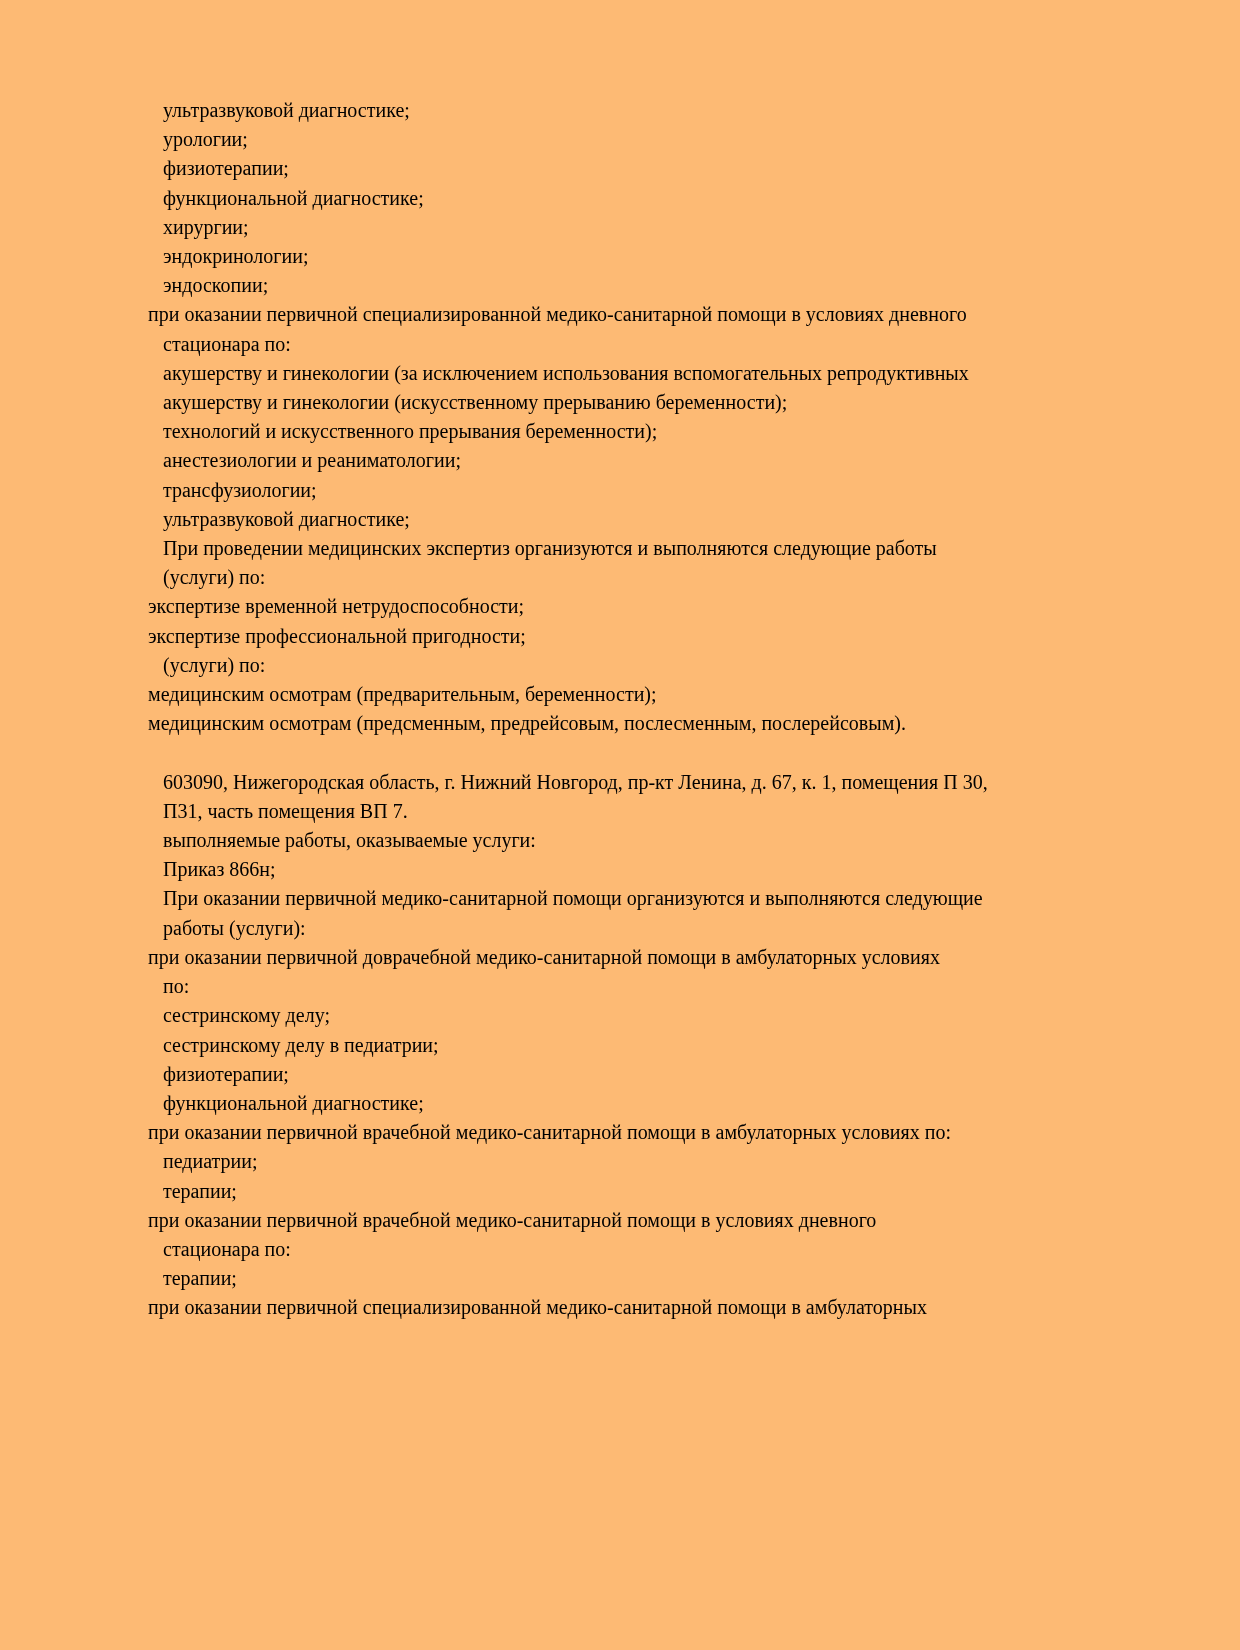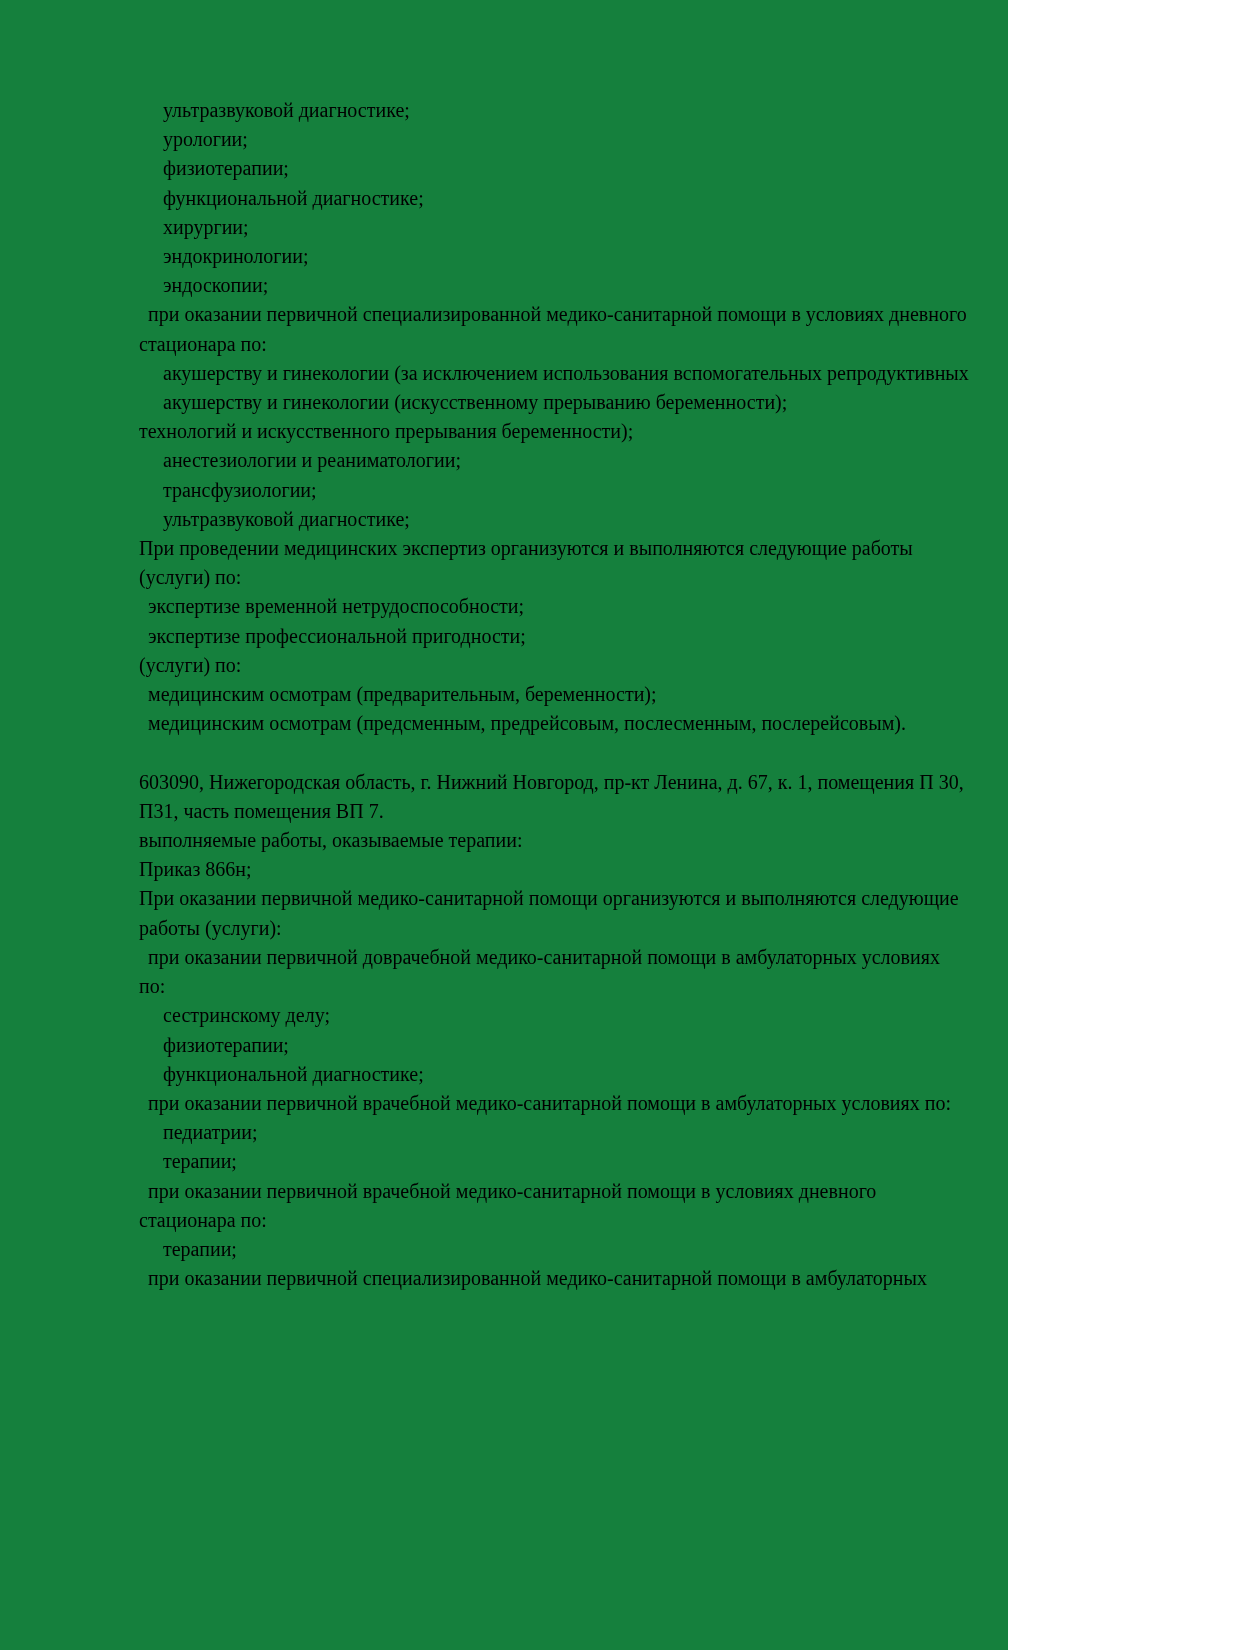--- a/index.html
+++ b/index.html
@@ -2,40 +2,40 @@
 <html><head>
 <meta charset="utf-8">
 <style>
   html, body {
     margin: 0;
     padding: 0;
     background: #ffffff;
   }
   .page {
     position: relative;
-    width: 1008px;
+    width: 1240px;
     height: 1650px;
-    background: #15803d;
+    background: #fdba74;
     overflow: hidden;
     box-sizing: border-box;
     font-family: "Liberation Serif", "DejaVu Serif", serif;
     font-size: 20px;
     line-height: 29.2px;
     color: #000000;
   }
   .doc-body {
     position: absolute;
     top: 96px;
     left: 139px;
     width: 1060px;
   }
   .line {
     white-space: pre;
   }
-  .ind-0 { padding-left: 0; }
+  .ind-0 { padding-left: 0; margin-left: 24px; }
   .ind-1 { padding-left: 9px; }
   .ind-2 { padding-left: 24px; }
 </style>
 </head>
 <body>
 
 <div class="page">
   <div class="doc-body">
       <div class="line ind-2">ультразвуковой диагностике;</div>
       <div class="line ind-2">урологии;</div>
@@ -55,27 +55,28 @@
       <div class="line ind-0">При проведении медицинских экспертиз организуются и выполняются следующие работы</div>
       <div class="line ind-0">(услуги) по:</div>
       <div class="line ind-1">экспертизе временной нетрудоспособности;</div>
       <div class="line ind-1">экспертизе профессиональной пригодности;</div>
       <div class="line ind-0">(услуги) по:</div>
       <div class="line ind-1">медицинским осмотрам (предварительным, беременности);</div>
       <div class="line ind-1">медицинским осмотрам (предсменным, предрейсовым, послесменным, послерейсовым).</div>
       <div class="line ind-0">&nbsp;</div>
       <div class="line ind-0">603090, Нижегородская область, г. Нижний Новгород, пр-кт Ленина, д. 67, к. 1, помещения П 30,</div>
       <div class="line ind-0">П31, часть помещения ВП 7.</div>
-      <div class="line ind-0">выполняемые работы, оказываемые терапии:</div>
+      <div class="line ind-0">выполняемые работы, оказываемые услуги:</div>
       <div class="line ind-0">Приказ 866н;</div>
       <div class="line ind-0">При оказании первичной медико-санитарной помощи организуются и выполняются следующие</div>
       <div class="line ind-0">работы (услуги):</div>
       <div class="line ind-1">при оказании первичной доврачебной медико-санитарной помощи в амбулаторных условиях</div>
       <div class="line ind-0">по:</div>
       <div class="line ind-2">сестринскому делу;</div>
+      <div class="line ind-2">сестринскому делу в педиатрии;</div>
       <div class="line ind-2">физиотерапии;</div>
       <div class="line ind-2">функциональной диагностике;</div>
       <div class="line ind-1">при оказании первичной врачебной медико-санитарной помощи в амбулаторных условиях по:</div>
       <div class="line ind-2">педиатрии;</div>
       <div class="line ind-2">терапии;</div>
       <div class="line ind-1">при оказании первичной врачебной медико-санитарной помощи в условиях дневного</div>
       <div class="line ind-0">стационара по:</div>
       <div class="line ind-2">терапии;</div>
       <div class="line ind-1">при оказании первичной специализированной медико-санитарной помощи в амбулаторных</div>
     </div>

